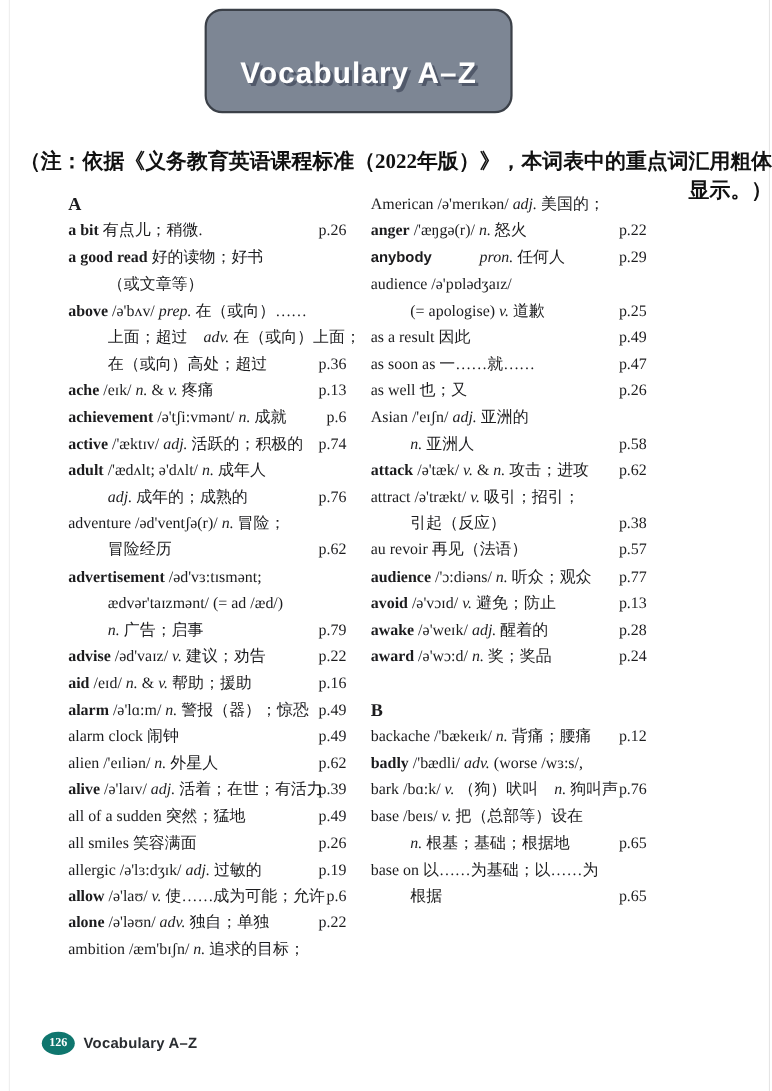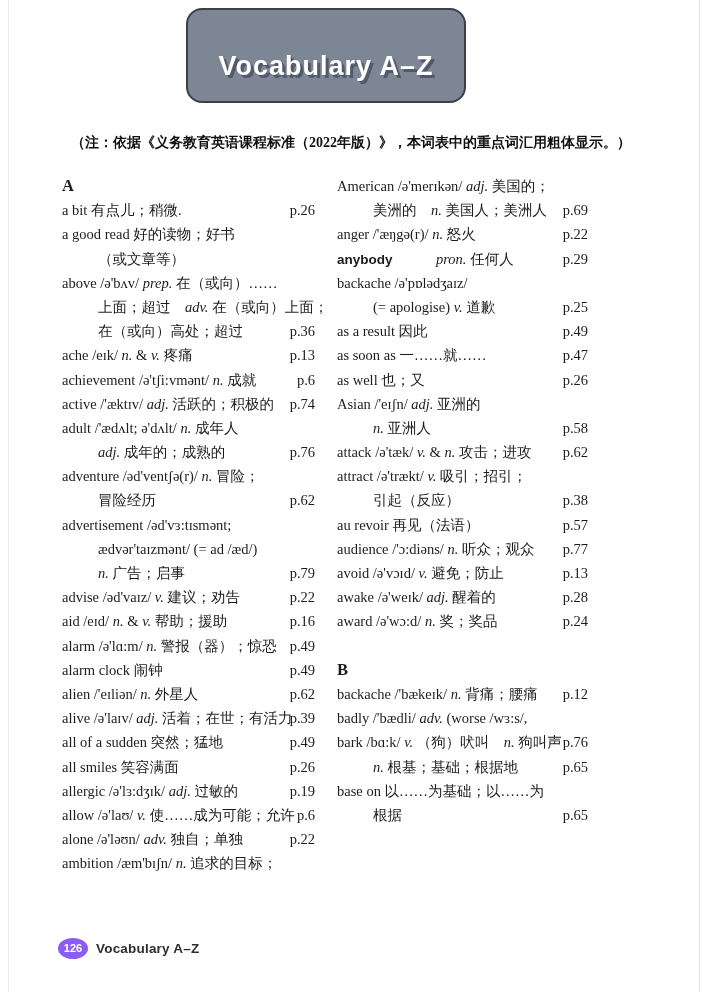--- a/index.html
+++ b/index.html
@@ -16,46 +16,46 @@
     background:#7d8694;border:2px solid #3b4048;border-radius:16px;
     box-sizing:border-box;display:flex;align-items:center;justify-content:center;
   }
   .banner-title{
     font-family:"Liberation Sans","DejaVu Sans",sans-serif;
     font-weight:bold;font-size:27px;letter-spacing:1px;color:#ffffff;
     text-shadow:3px 3px 0 #51596a, 1px 1px 0 #646d7d;
     padding-top:22px;
   }
   .note{
-    position:absolute;left:0;top:134px;width:702px;text-align:center;
-    font-size:14px;font-weight:600;color:#111;
+    position:absolute;left:0;top:134px;width:702px;text-align:right;
+    font-size:19px;font-weight:600;color:#111;
   }
   .columns{position:absolute;left:0;top:174px;width:702px;}
   .col{position:absolute;top:0;}
   .col-left{left:62px;width:253px;}
   .col-right{left:337px;width:251px;}
 
   .line{
     position:relative;white-space:pre;height:24.2px;line-height:24.2px;
     font-size:14.5px;
   }
   .line.cont{padding-left:36px;}
-  .seg.b{font-weight:normal;text-align:right;}
+  .seg.b{font-weight:bold;text-align:right;}
   .seg.i{font-style:italic;}
   .seg.sans{font-family:"Liberation Sans","DejaVu Sans",sans-serif;font-size:13.5px;font-weight:bold;}
   .page-ref{position:absolute;right:0;top:0;font-size:14.5px;}
   .section-line{height:24.2px;line-height:24.2px;font-size:16.5px;font-weight:bold;}
   .spacer-line{height:24.2px;}
 
   .footer{position:absolute;left:38px;top:936px;height:24px;display:flex;align-items:center;}
   .page-badge{
-    width:30px;height:21px;background:#8b5cf6;border-radius:50%;
+    width:30px;height:21px;background:#0f766e;border-radius:50%;
     display:flex;align-items:center;justify-content:center;
-    color:#fff;font-family:Liberation Sans, sans-serif;
-    font-size:11px;font-weight:bold;margin-left:20px;
+    color:#fff;font-family:Liberation Serif, serif;
+    font-size:11px;font-weight:bold;
   }
   .footer-title{
     margin-left:8px;font-family:"Liberation Sans","DejaVu Sans",sans-serif;
     font-size:13.5px;font-weight:bold;color:#2a2d31;letter-spacing:0.2px;
   }
 </style>
 </head>
 <body>
 
 <div class="edge-line edge-left"></div>
@@ -137,30 +137,29 @@
       <div class="entry">
         <div class="line"><span class="seg b">alone</span><span class="seg"> /ə'ləʊn/ </span><span class="seg i">adv.</span><span class="seg"> 独自；单独</span><span class="page-ref">p.22</span></div>
       </div>
       <div class="entry">
         <div class="line"><span class="seg">ambition /æm'bɪʃn/ </span><span class="seg i">n.</span><span class="seg"> 追求的目标；</span></div>
       </div>
     </div>
   <div class="col col-right" id="col-right">
       <div class="entry">
         <div class="line"><span class="seg">American /ə'merɪkən/ </span><span class="seg i">adj.</span><span class="seg"> 美国的；</span></div>
-        <div class="line cont"><span class="seg">美洲的　</span><span class="seg i">n.</span><span class="seg"> 美国人；美洲人</span><span class="page-ref">p.69</span></div>
       </div>
       <div class="entry">
         <div class="line"><span class="seg b">anger</span><span class="seg"> /'æŋgə(r)/ </span><span class="seg i">n.</span><span class="seg"> 怒火</span><span class="page-ref">p.22</span></div>
       </div>
       <div class="entry">
         <div class="line"><span class="seg sans">anybody</span><span class="seg">　　　</span><span class="seg i">pron.</span><span class="seg"> 任何人</span><span class="page-ref">p.29</span></div>
       </div>
       <div class="entry">
-        <div class="line"><span class="seg">backache /ə'pɒlədʒaɪz/</span></div>
+        <div class="line"><span class="seg">audience /ə'pɒlədʒaɪz/</span></div>
         <div class="line cont"><span class="seg">(= apologise) </span><span class="seg i">v.</span><span class="seg"> 道歉</span><span class="page-ref">p.25</span></div>
       </div>
       <div class="entry">
         <div class="line"><span class="seg">as a result 因此</span><span class="page-ref">p.49</span></div>
       </div>
       <div class="entry">
         <div class="line"><span class="seg">as soon as 一……就……</span><span class="page-ref">p.47</span></div>
       </div>
       <div class="entry">
         <div class="line"><span class="seg">as well 也；又</span><span class="page-ref">p.26</span></div>
@@ -196,20 +195,21 @@
       <div class="entry">
         <div class="line"><span class="seg">backache /'bækeɪk/ </span><span class="seg i">n.</span><span class="seg"> 背痛；腰痛</span><span class="page-ref">p.12</span></div>
       </div>
       <div class="entry">
         <div class="line"><span class="seg b">badly</span><span class="seg"> /'bædli/ </span><span class="seg i">adv.</span><span class="seg"> (worse /wɜ:s/,</span></div>
       </div>
       <div class="entry">
         <div class="line"><span class="seg">bark /bɑ:k/ </span><span class="seg i">v.</span><span class="seg"> （狗）吠叫　</span><span class="seg i">n.</span><span class="seg"> 狗叫声</span><span class="page-ref">p.76</span></div>
       </div>
       <div class="entry">
+        <div class="line"><span class="seg">base /beɪs/ </span><span class="seg i">v.</span><span class="seg"> 把（总部等）设在</span></div>
         <div class="line cont"><span class="seg i">n.</span><span class="seg"> 根基；基础；根据地</span><span class="page-ref">p.65</span></div>
       </div>
       <div class="entry">
         <div class="line"><span class="seg">base on 以……为基础；以……为</span></div>
         <div class="line cont"><span class="seg">根据</span><span class="page-ref">p.65</span></div>
       </div>
     </div>
 </div>
 
 <div class="footer">

